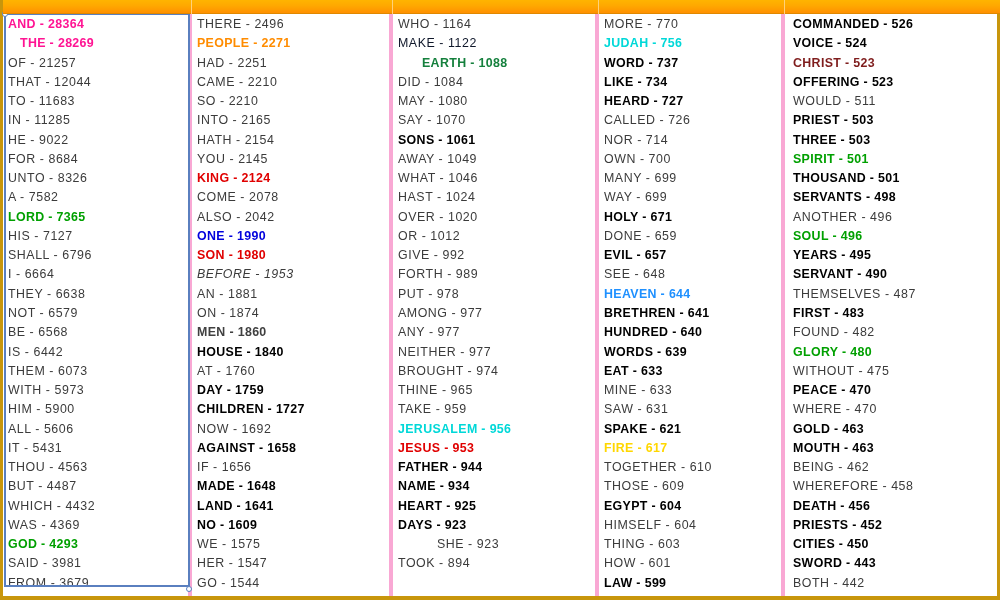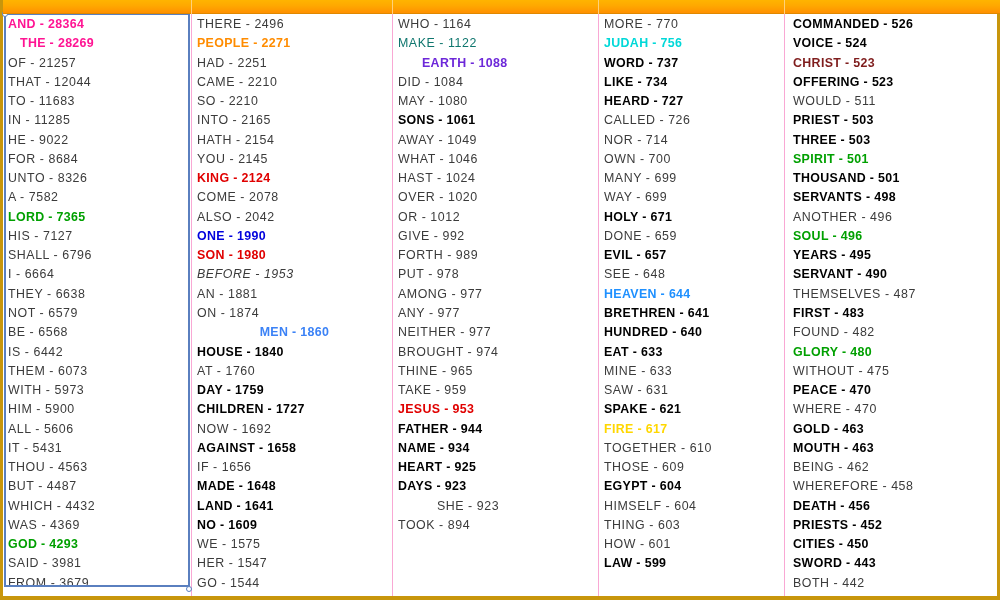--- a/index.html
+++ b/index.html
@@ -64,21 +64,21 @@
     top: 14px; left: 0;
     width: 994px;
     height: 582px;
     display: flex;
     z-index: 2;
   }
 
   .col {
     height: 100%;
     padding: 1px 0 0 5px;
-    border-right: 1px solid #f9a8d4;
+    border-right: 4px solid #f9a8d4;
     overflow: hidden;
   }
   .col:last-child { border-right: none; }
 
   .col-0 { width: 189px; }
   .col-1 { width: 201px; }
   .col-2 { width: 206px; }
   .col-3 { width: 186px; }
   .col-4 { width: 212px; padding-left: 8px; }
 
@@ -155,57 +155,59 @@
         <div class="entry" style="color: rgb(59, 59, 59);">HATH - 2154</div>
         <div class="entry" style="color: rgb(59, 59, 59);">YOU - 2145</div>
         <div class="entry b" style="color: rgb(224, 0, 0);">KING - 2124</div>
         <div class="entry" style="color: rgb(59, 59, 59);">COME - 2078</div>
         <div class="entry" style="color: rgb(59, 59, 59);">ALSO - 2042</div>
         <div class="entry b" style="color: rgb(0, 0, 221);">ONE - 1990</div>
         <div class="entry b" style="color: rgb(224, 0, 0);">SON - 1980</div>
         <div class="entry" style="color: rgb(59, 59, 59); font-style: italic;">BEFORE - 1953</div>
         <div class="entry" style="color: rgb(59, 59, 59);">AN - 1881</div>
         <div class="entry" style="color: rgb(59, 59, 59);">ON - 1874</div>
-        <div class="entry b" style="color: #3b82f6; text-align: center;">MEN - 1860</div>
+        <div class="entry b" style="color: #404040;">MEN - 1860</div>
         <div class="entry b" style="color: rgb(0, 0, 0);">HOUSE - 1840</div>
         <div class="entry" style="color: rgb(59, 59, 59);">AT - 1760</div>
         <div class="entry b" style="color: rgb(0, 0, 0);">DAY - 1759</div>
         <div class="entry b" style="color: rgb(0, 0, 0);">CHILDREN - 1727</div>
         <div class="entry" style="color: rgb(59, 59, 59);">NOW - 1692</div>
         <div class="entry b" style="color: rgb(0, 0, 0);">AGAINST - 1658</div>
         <div class="entry" style="color: rgb(59, 59, 59);">IF - 1656</div>
         <div class="entry b" style="color: rgb(0, 0, 0);">MADE - 1648</div>
         <div class="entry b" style="color: rgb(0, 0, 0);">LAND - 1641</div>
         <div class="entry b" style="color: rgb(0, 0, 0);">NO - 1609</div>
         <div class="entry" style="color: rgb(59, 59, 59);">WE - 1575</div>
         <div class="entry" style="color: rgb(59, 59, 59);">HER - 1547</div>
         <div class="entry" style="color: rgb(59, 59, 59);">GO - 1544</div>
         <div class="entry" style="color: rgb(59, 59, 59);">WENT - 1526</div>
       </div>
       <div class="col col-2">
         <div class="entry" style="color: rgb(59, 59, 59);">WHO - 1164</div>
-        <div class="entry" style="color: #0f766e;">MAKE - 1122</div>
-        <div class="entry b" style="color: #6d28d9; padding-left: 24px;">EARTH - 1088</div>
+        <div class="entry" style="color: #0f172a;">MAKE - 1122</div>
+        <div class="entry b" style="color: #15803d; padding-left: 24px;">EARTH - 1088</div>
         <div class="entry" style="color: rgb(59, 59, 59);">DID - 1084</div>
         <div class="entry" style="color: rgb(59, 59, 59);">MAY - 1080</div>
+        <div class="entry" style="color: rgb(59, 59, 59);">SAY - 1070</div>
         <div class="entry b" style="color: rgb(0, 0, 0);">SONS - 1061</div>
         <div class="entry" style="color: rgb(59, 59, 59);">AWAY - 1049</div>
         <div class="entry" style="color: rgb(59, 59, 59);">WHAT - 1046</div>
         <div class="entry" style="color: rgb(59, 59, 59);">HAST - 1024</div>
         <div class="entry" style="color: rgb(59, 59, 59);">OVER - 1020</div>
         <div class="entry" style="color: rgb(59, 59, 59);">OR - 1012</div>
         <div class="entry" style="color: rgb(59, 59, 59);">GIVE - 992</div>
         <div class="entry" style="color: rgb(59, 59, 59);">FORTH - 989</div>
         <div class="entry" style="color: rgb(59, 59, 59);">PUT - 978</div>
         <div class="entry" style="color: rgb(59, 59, 59);">AMONG - 977</div>
         <div class="entry" style="color: rgb(59, 59, 59);">ANY - 977</div>
         <div class="entry" style="color: rgb(59, 59, 59);">NEITHER - 977</div>
         <div class="entry" style="color: rgb(59, 59, 59);">BROUGHT - 974</div>
         <div class="entry" style="color: rgb(59, 59, 59);">THINE - 965</div>
         <div class="entry" style="color: rgb(59, 59, 59);">TAKE - 959</div>
+        <div class="entry b" style="color: rgb(0, 216, 216);">JERUSALEM - 956</div>
         <div class="entry b" style="color: rgb(224, 0, 0);">JESUS - 953</div>
         <div class="entry b" style="color: rgb(0, 0, 0);">FATHER - 944</div>
         <div class="entry b" style="color: rgb(0, 0, 0);">NAME - 934</div>
         <div class="entry b" style="color: rgb(0, 0, 0);">HEART - 925</div>
         <div class="entry b" style="color: rgb(0, 0, 0);">DAYS - 923</div>
         <div class="entry" style="color: rgb(59, 59, 59); margin-left: 39px;">SHE - 923</div>
         <div class="entry" style="color: rgb(59, 59, 59);">TOOK - 894</div>
       </div>
       <div class="col col-3">
         <div class="entry" style="color: rgb(59, 59, 59);">MORE - 770</div>
@@ -218,20 +220,21 @@
         <div class="entry" style="color: rgb(59, 59, 59);">OWN - 700</div>
         <div class="entry" style="color: rgb(59, 59, 59);">MANY - 699</div>
         <div class="entry" style="color: rgb(59, 59, 59);">WAY - 699</div>
         <div class="entry b" style="color: rgb(0, 0, 0);">HOLY - 671</div>
         <div class="entry" style="color: rgb(59, 59, 59);">DONE - 659</div>
         <div class="entry b" style="color: rgb(0, 0, 0);">EVIL - 657</div>
         <div class="entry" style="color: rgb(59, 59, 59);">SEE - 648</div>
         <div class="entry b" style="color: rgb(30, 144, 255);">HEAVEN - 644</div>
         <div class="entry b" style="color: rgb(0, 0, 0);">BRETHREN - 641</div>
         <div class="entry b" style="color: rgb(0, 0, 0);">HUNDRED - 640</div>
+        <div class="entry b" style="color: rgb(0, 0, 0);">WORDS - 639</div>
         <div class="entry b" style="color: rgb(0, 0, 0);">EAT - 633</div>
         <div class="entry" style="color: rgb(59, 59, 59);">MINE - 633</div>
         <div class="entry" style="color: rgb(59, 59, 59);">SAW - 631</div>
         <div class="entry b" style="color: rgb(0, 0, 0);">SPAKE - 621</div>
         <div class="entry b" style="color: rgb(255, 215, 0);">FIRE - 617</div>
         <div class="entry" style="color: rgb(59, 59, 59);">TOGETHER - 610</div>
         <div class="entry" style="color: rgb(59, 59, 59);">THOSE - 609</div>
         <div class="entry b" style="color: rgb(0, 0, 0);">EGYPT - 604</div>
         <div class="entry" style="color: rgb(59, 59, 59);">HIMSELF - 604</div>
         <div class="entry" style="color: rgb(59, 59, 59);">THING - 603</div>

